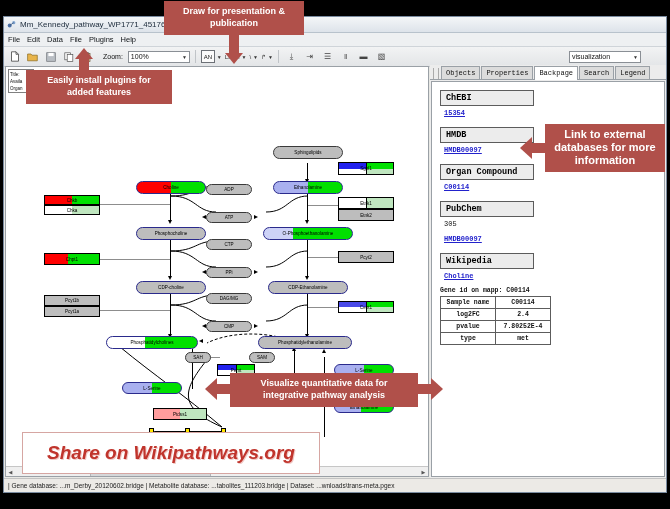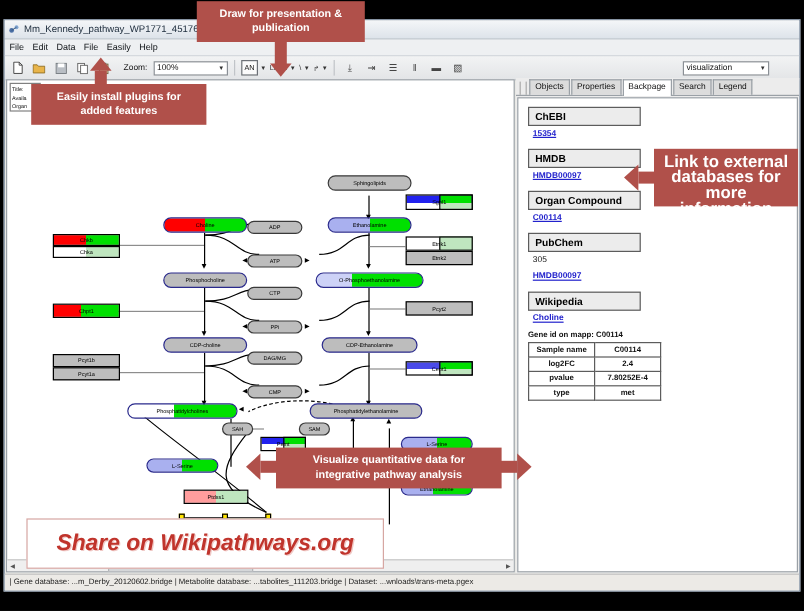--- a/index.html
+++ b/index.html
@@ -46,21 +46,21 @@
            padding:1px;box-sizing:border-box;overflow:hidden;}
 
   
   .hbar{position:absolute;left:0;right:0;bottom:0;height:9px;background:#efefef;
         border-top:1px solid #c6c6c6;display:flex;align-items:center;justify-content:space-between;}
   .hbar .thumb{position:absolute;left:20%;width:28%;height:7px;background:#d5d7d9;
                border:1px solid #b3b5b7;top:1px;}
   .arrowb{width:9px;height:9px;font-size:5px;color:#555;display:flex;align-items:center;justify-content:center;}
 
   
-  .side{width:236px;flex:0 0 236px;display:flex;flex-direction:column;background:#ececec;}
+  .side{width:236px;flex:0 0 236px;display:flex;flex-direction:column;background:#ececec;font-family:Liberation Mono, monospace;}
   .tabrow{display:flex;align-items:flex-end;height:14px;padding-left:3px;gap:1px;
           background:#ececec;border-bottom:1px solid #9aa0a6;}
   .tab{font-size:7px;padding:1px 4px 1px 4px;border:1px solid #9aa0a6;border-bottom:none;
        background:#dcdcdc;color:#111;line-height:10px;}
   .tab.active{background:#fff;position:relative;top:1px;padding-bottom:2px;}
   .tabgrip{width:4px;height:11px;border-left:1px solid #aaa;border-right:1px solid #aaa;margin-right:1px;}
   .sidebody{flex:1 1 auto;background:#fff;border:1px solid #9aa0a6;margin:1px;
             position:relative;overflow:hidden;padding:5px 0 0 8px;box-sizing:border-box;}
   .dbhead{display:inline-block;min-width:82px;border:1px solid #5c5c5c;background:#ececec;
           font-size:8.5px;font-weight:bold;color:#000;padding:2px 5px;margin-bottom:3px;}
@@ -125,21 +125,21 @@
       <line x1="3" y1="6" x2="7.5" y2="3" stroke="#33527a" stroke-width="0.8"></line>
     </svg>
     <div class="tb-title">Mm_Kennedy_pathway_WP1771_45176.gpml</div>
   </div>
 
   <div class="menubar">
     <span>File</span>
     <span>Edit</span>
     <span>Data</span>
     <span>File</span>
-    <span>Easily</span>
+    <span>Plugins</span>
     <span>Help</span>
   </div>
 
   <div class="toolbar">
     <div class="tbtn">
       <svg width="10" height="11" viewBox="0 0 10 11">
           <path d="M1.5 0.8h4.5l2.5 2.5v6.9h-7z" fill="#fff" stroke="#444" stroke-width="0.8"></path>
           <path d="M6 0.8v2.5h2.5" fill="none" stroke="#444" stroke-width="0.8"></path>
         </svg>
     </div>
@@ -526,21 +526,21 @@
   </div>
 
   <div class="callout" style="left:160px;top:-16px;width:140px;height:34px;">Draw for presentation &amp; publication</div>
   <div class="cstem" style="left:225px;top:18px;width:10px;height:19px;"></div>
   <div class="cpoint cdown" style="left:221px;top:36px;"></div>
 
   <div class="callout" style="left:22px;top:53px;width:146px;height:34px;">Easily install plugins for added features</div>
   <div class="cstem" style="left:75px;top:42px;width:10px;height:12px;"></div>
   <div class="cpoint cup" style="left:71px;top:31px;"></div>
 
-  <div class="callout" style="left:541px;top:107px;width:120px;height:48px;font-size:14px;line-height:13px;">Link  to external databases  for more information</div>
+  <div class="callout" style="left:541px;top:107px;width:120px;height:48px;font-size:11px;line-height:13px;">Link  to external databases  for more information</div>
   <div class="cstem" style="left:528px;top:126px;width:14px;height:10px;"></div>
   <div class="cpoint cleft" style="left:516px;top:120px;"></div>
 
   <div class="callout" style="left:226px;top:356px;width:188px;height:34px;">Visualize quantitative data  for integrative pathway analysis</div>
   <div class="cstem" style="left:213px;top:367px;width:14px;height:10px;"></div>
   <div class="cpoint cleft" style="left:201px;top:361px;"></div>
   <div class="cstem" style="left:413px;top:367px;width:14px;height:10px;"></div>
   <div class="cpoint cright" style="left:427px;top:361px;"></div>
 
   <div class="share">

